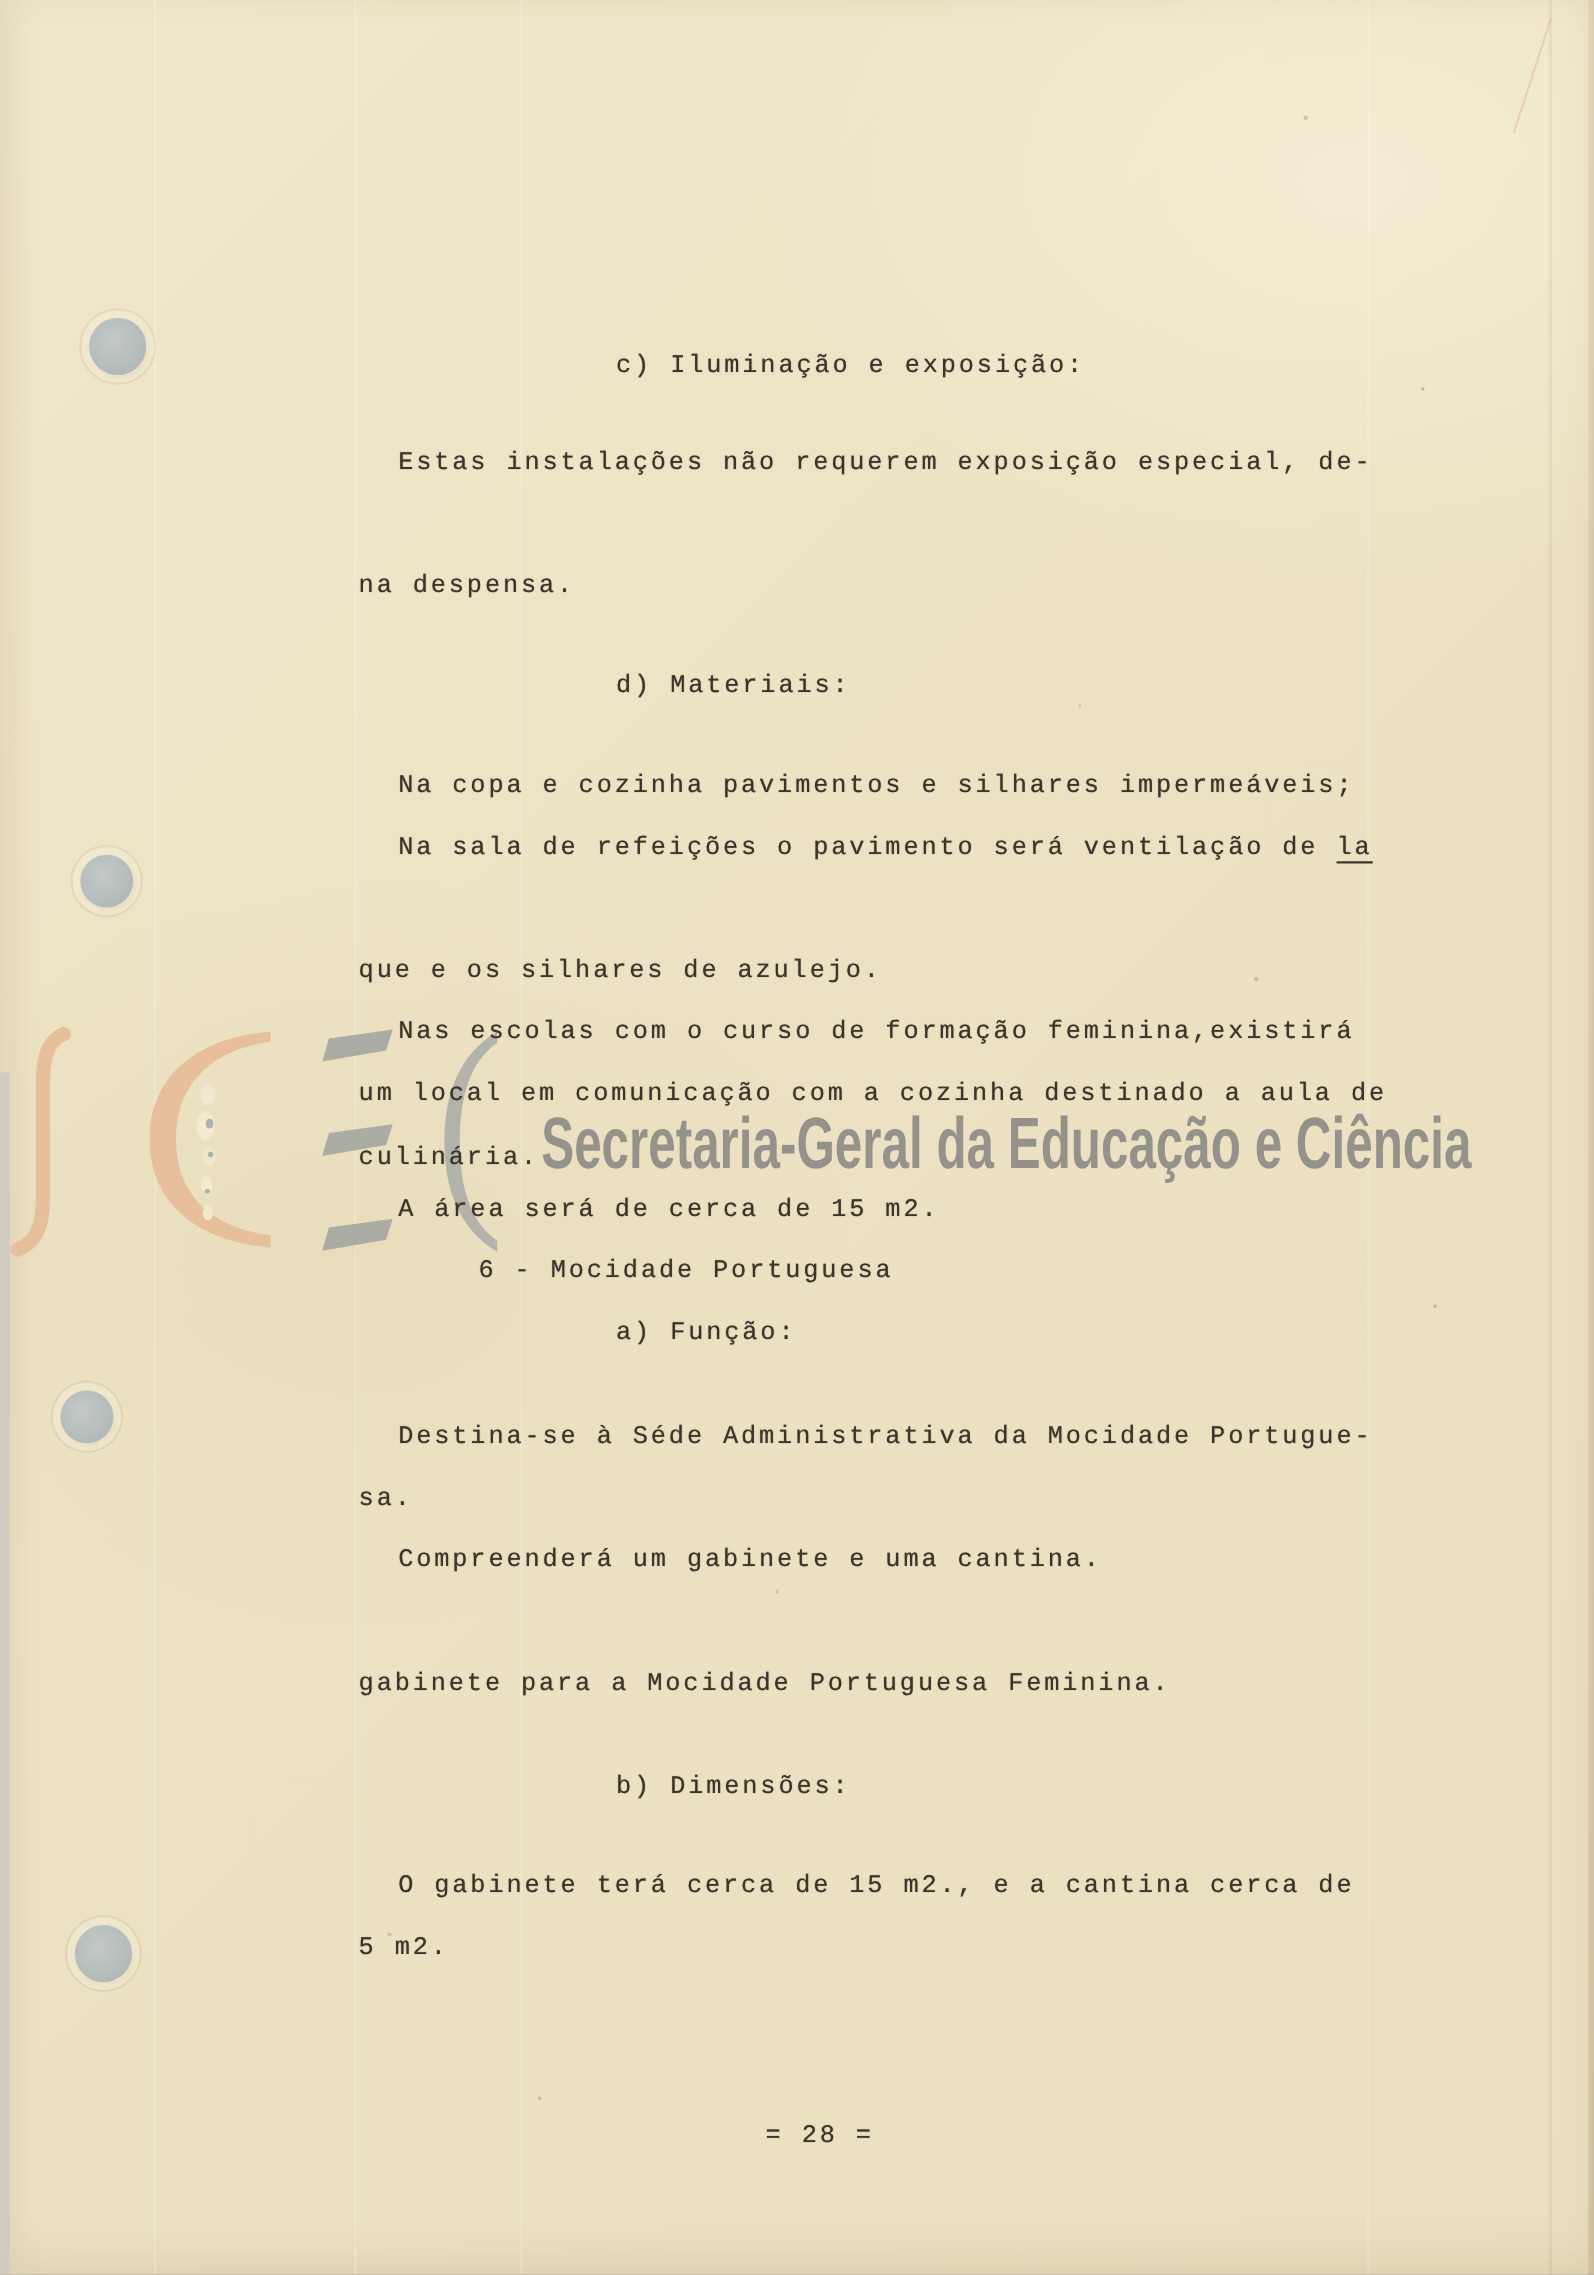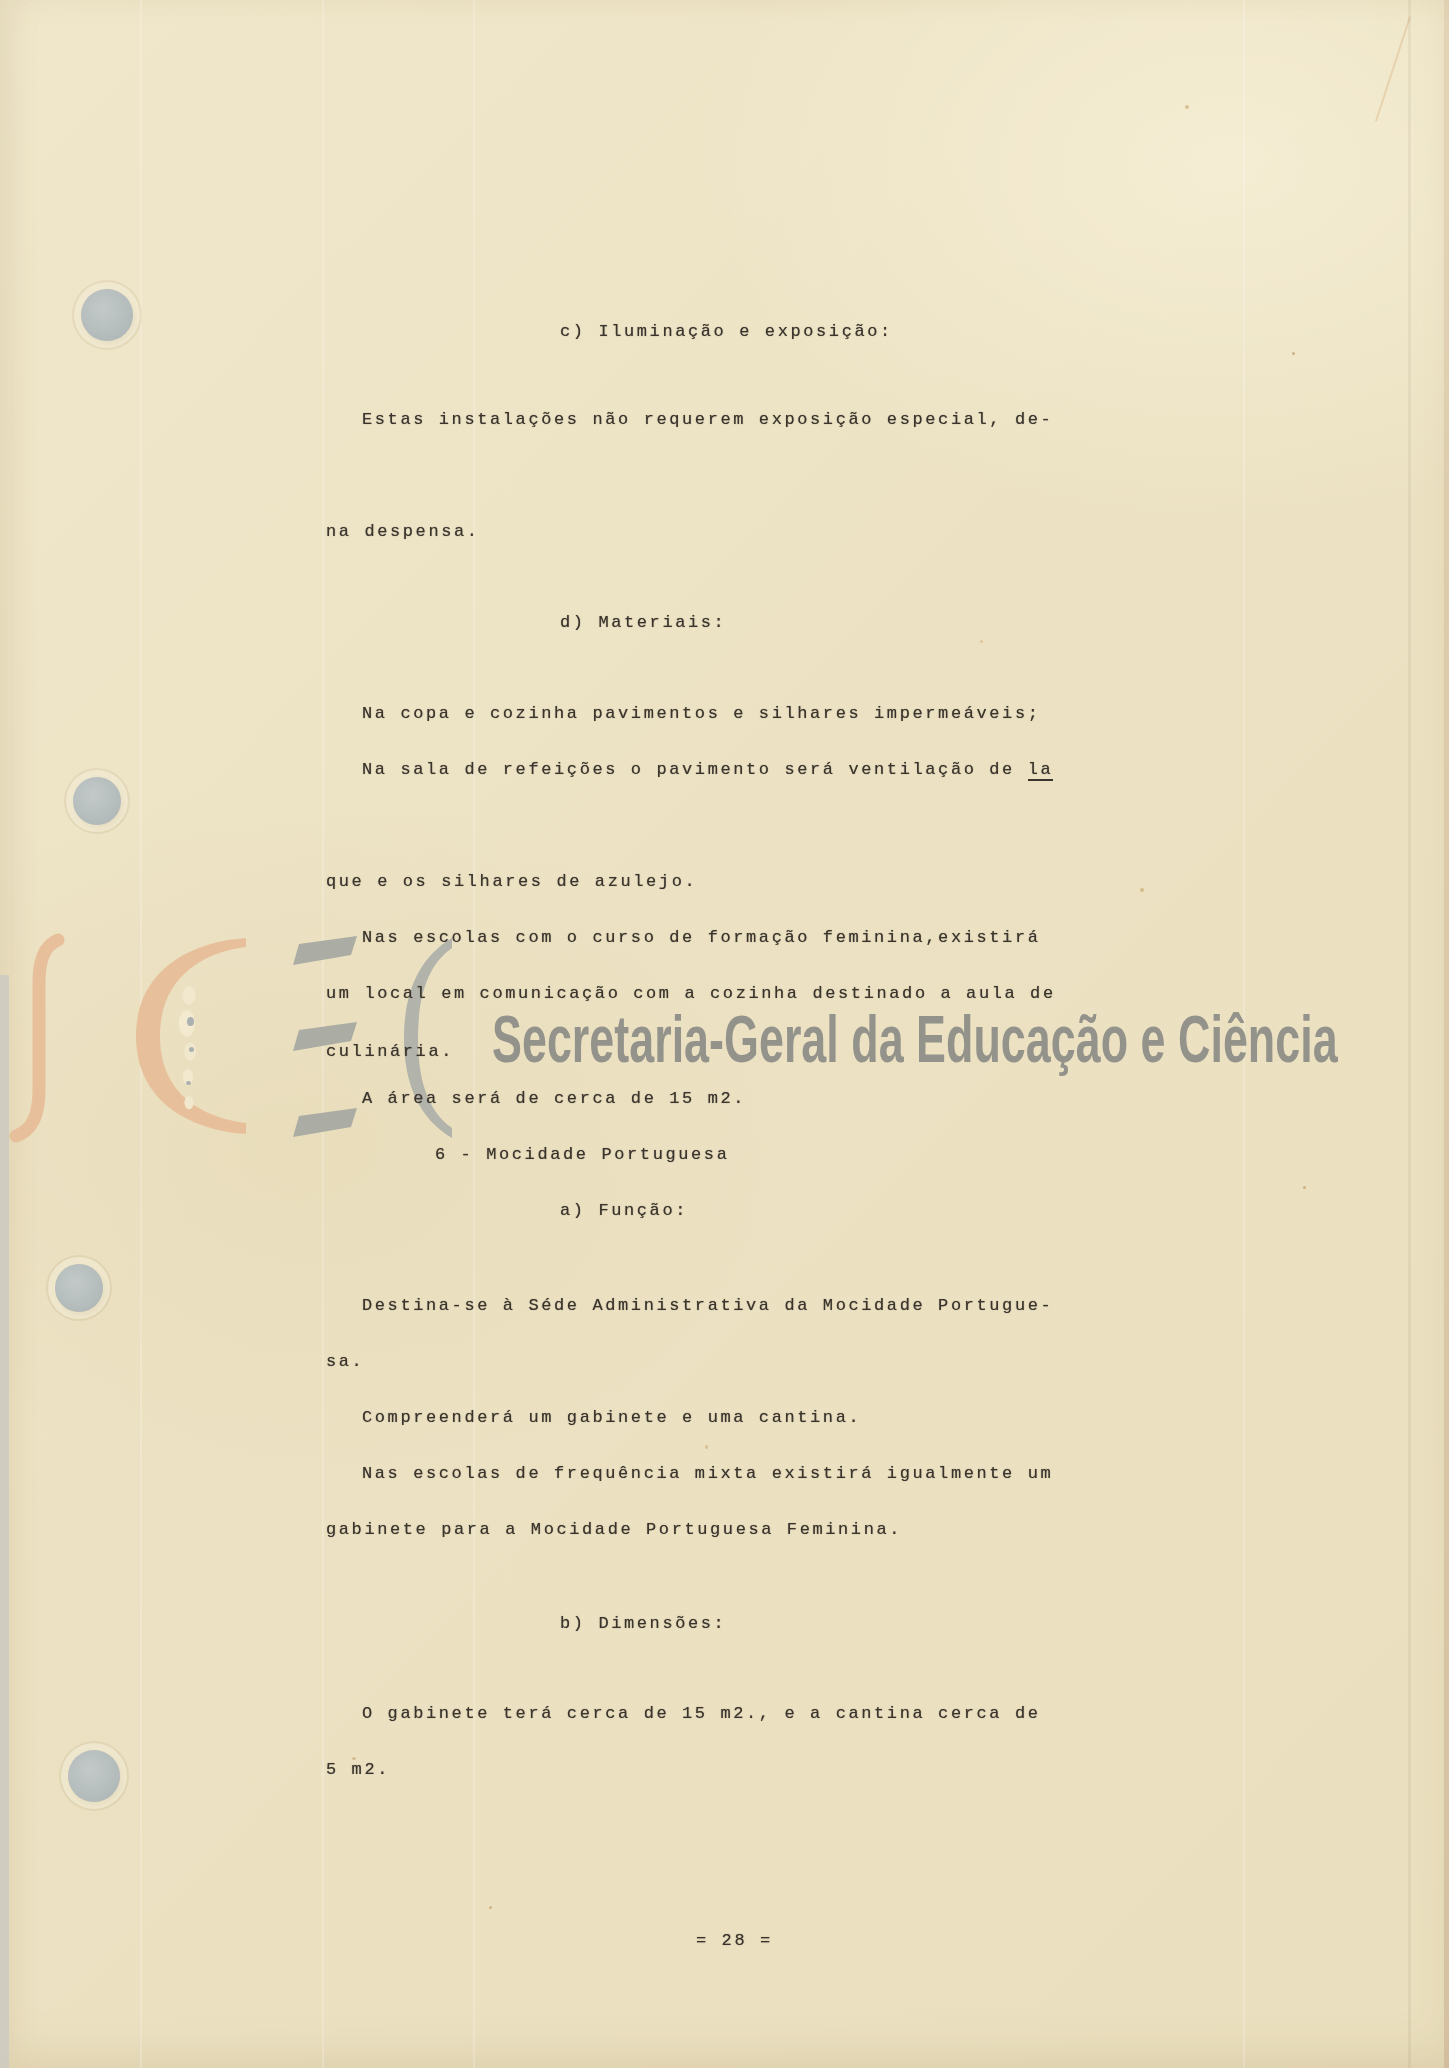--- a/index.html
+++ b/index.html
@@ -19,21 +19,21 @@
   .striation{position:absolute;top:0;bottom:0;width:2px;background:rgba(255,255,255,0.20);}
   .striation.dark{background:rgba(90,70,40,0.07);width:3px;}
   
   .scan-edge-left{position:absolute;left:0;top:975;width:9px;height:1093px;background:#cdcac1;opacity:.85;}
   
   .scan-edge-right{position:absolute;right:0;top:0;width:5px;height:2068px;background:linear-gradient(180deg,rgba(205,170,140,0.25),rgba(185,150,120,0.35));}
   .crease{position:absolute;background:rgba(205,150,90,0.28);}
   
   .line{
     position:absolute;
-    font-size:17px;
+    font-size:23px;
     letter-spacing:2.6px;
     line-height:32px;
     color:#3a342c;
     white-space:pre;
     text-shadow:0 0 1px rgba(58,52,44,0.65);
     z-index:3;
   }
   .line u{text-decoration:none;border-bottom:2px solid currentColor;padding-bottom:0;}
   
   .hole{
@@ -132,21 +132,20 @@
   <div class="line" style="left:362px;top:1083px">A área será de cerca de 15 m2.</div>
 
   <div class="line" style="left:435px;top:1139px">6 - Mocidade Portuguesa</div>
   <div class="line" style="left:560px;top:1195px">a) Função:</div>
 
   <div class="line" style="left:362px;top:1290px">Destina-se à Séde Administrativa da Mocidade Portugue-</div>
   <div class="line" style="left:326px;top:1346px">sa.</div>
 
   <div class="line" style="left:362px;top:1402px">Compreenderá um gabinete e uma cantina.</div>
 
-  <div class="line" style="left:362px;top:1458px">Nas escolas de frequência mixta existirá igualmente um</div>
   <div class="line" style="left:326px;top:1514px">gabinete para a Mocidade Portuguesa Feminina.</div>
 
   <div class="line" style="left:560px;top:1608px">b) Dimensões:</div>
 
   <div class="line" style="left:362px;top:1698px">O gabinete terá cerca de 15 m2., e a cantina cerca de</div>
   <div class="line" style="left:326px;top:1754px">5 m2.</div>
 
   <div class="line" style="left:696px;top:1925px">= 28 =</div>
 
 </div>

